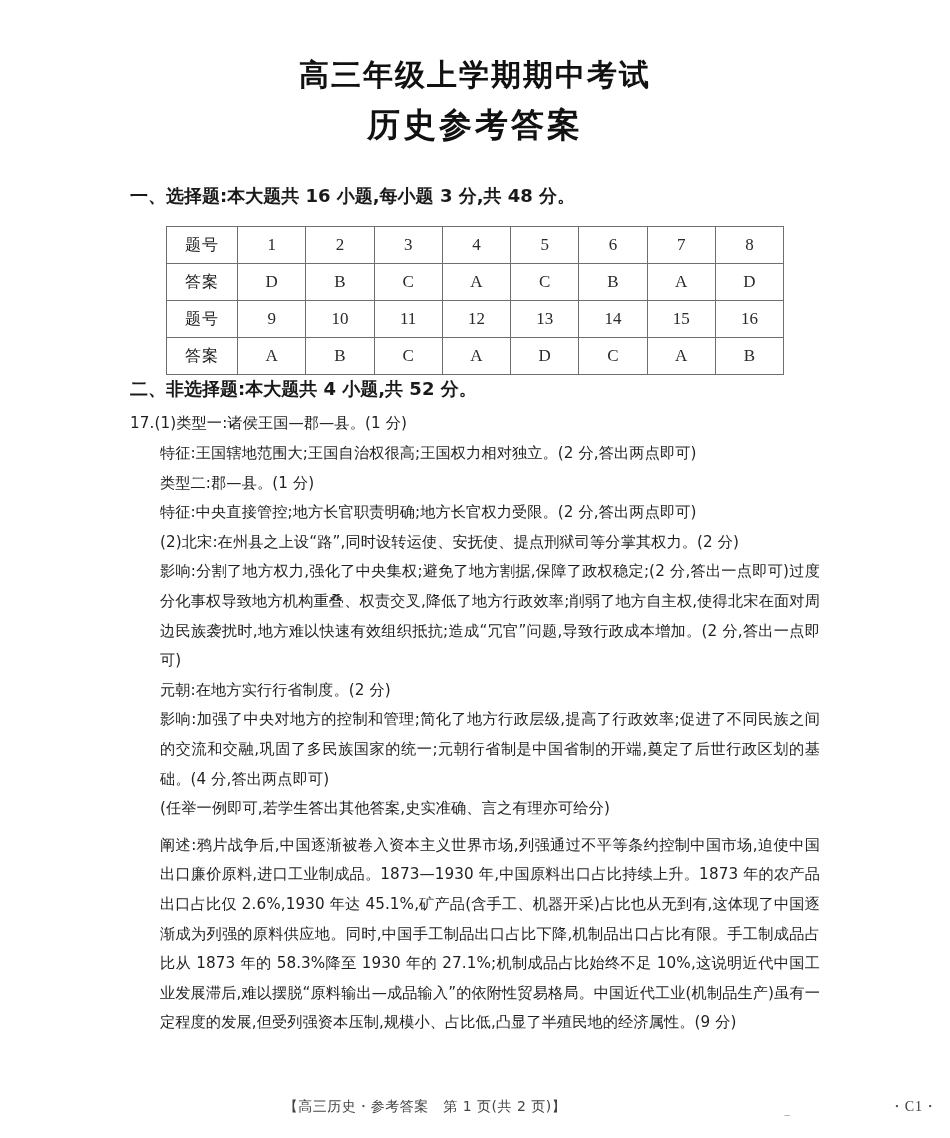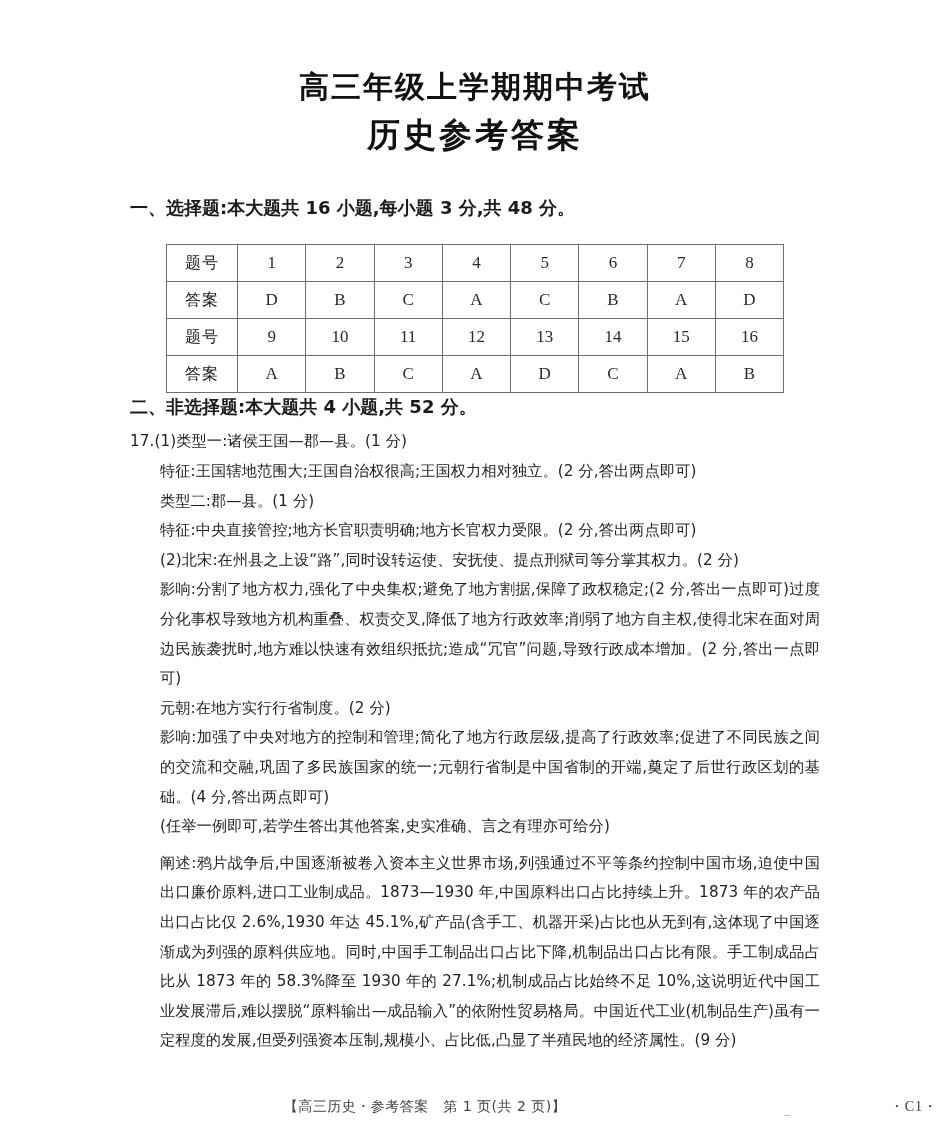--- a/index.html
+++ b/index.html
@@ -13,38 +13,38 @@
     position: relative;
     font-family: "Liberation Serif", "DejaVu Serif", serif;
     color: #1a1a1a;
     overflow: hidden;
   }
   .page {
     position: relative;
     width: 950px;
     height: 1138px;
     box-sizing: border-box;
-    padding: 16px 130px;
+    padding: 4px 130px;
   }
 
   
   .doc-title {
     text-align: center;
     font-family: "DejaVu Sans", "Liberation Sans", sans-serif;
     font-weight: bold;
     font-size: 30px;
     letter-spacing: 2px;
     margin: 0;
     padding-top: 54px;
     line-height: 1.15;
     color: #111;
   }
   .doc-subtitle {
     text-align: center;
-    font-family: Liberation Mono, monospace;
+    font-family: Liberation Serif, serif;
     font-weight: bold;
     font-size: 33px;
     letter-spacing: 3px;
     margin: 0;
     padding-top: 14px;
     line-height: 1.15;
     color: #111;
   }
 
   
@@ -54,21 +54,21 @@
     font-size: 18px;
     margin: 0;
     line-height: 1.5;
     color: #1a1a1a;
   }
   .sec1 { margin-top: 38px; }
   .sec2 { }
 
   
   .answer-table-wrap {
-    margin-top: 23px;
+    margin-top: 17px;
     display: flex;
     justify-content: center;
   }
   table.answer-table {
     border-collapse: collapse;
     width: 618px;
     table-layout: fixed;
     border: 1.6px solid #2b2b2b;
   }
   table.answer-table td {

